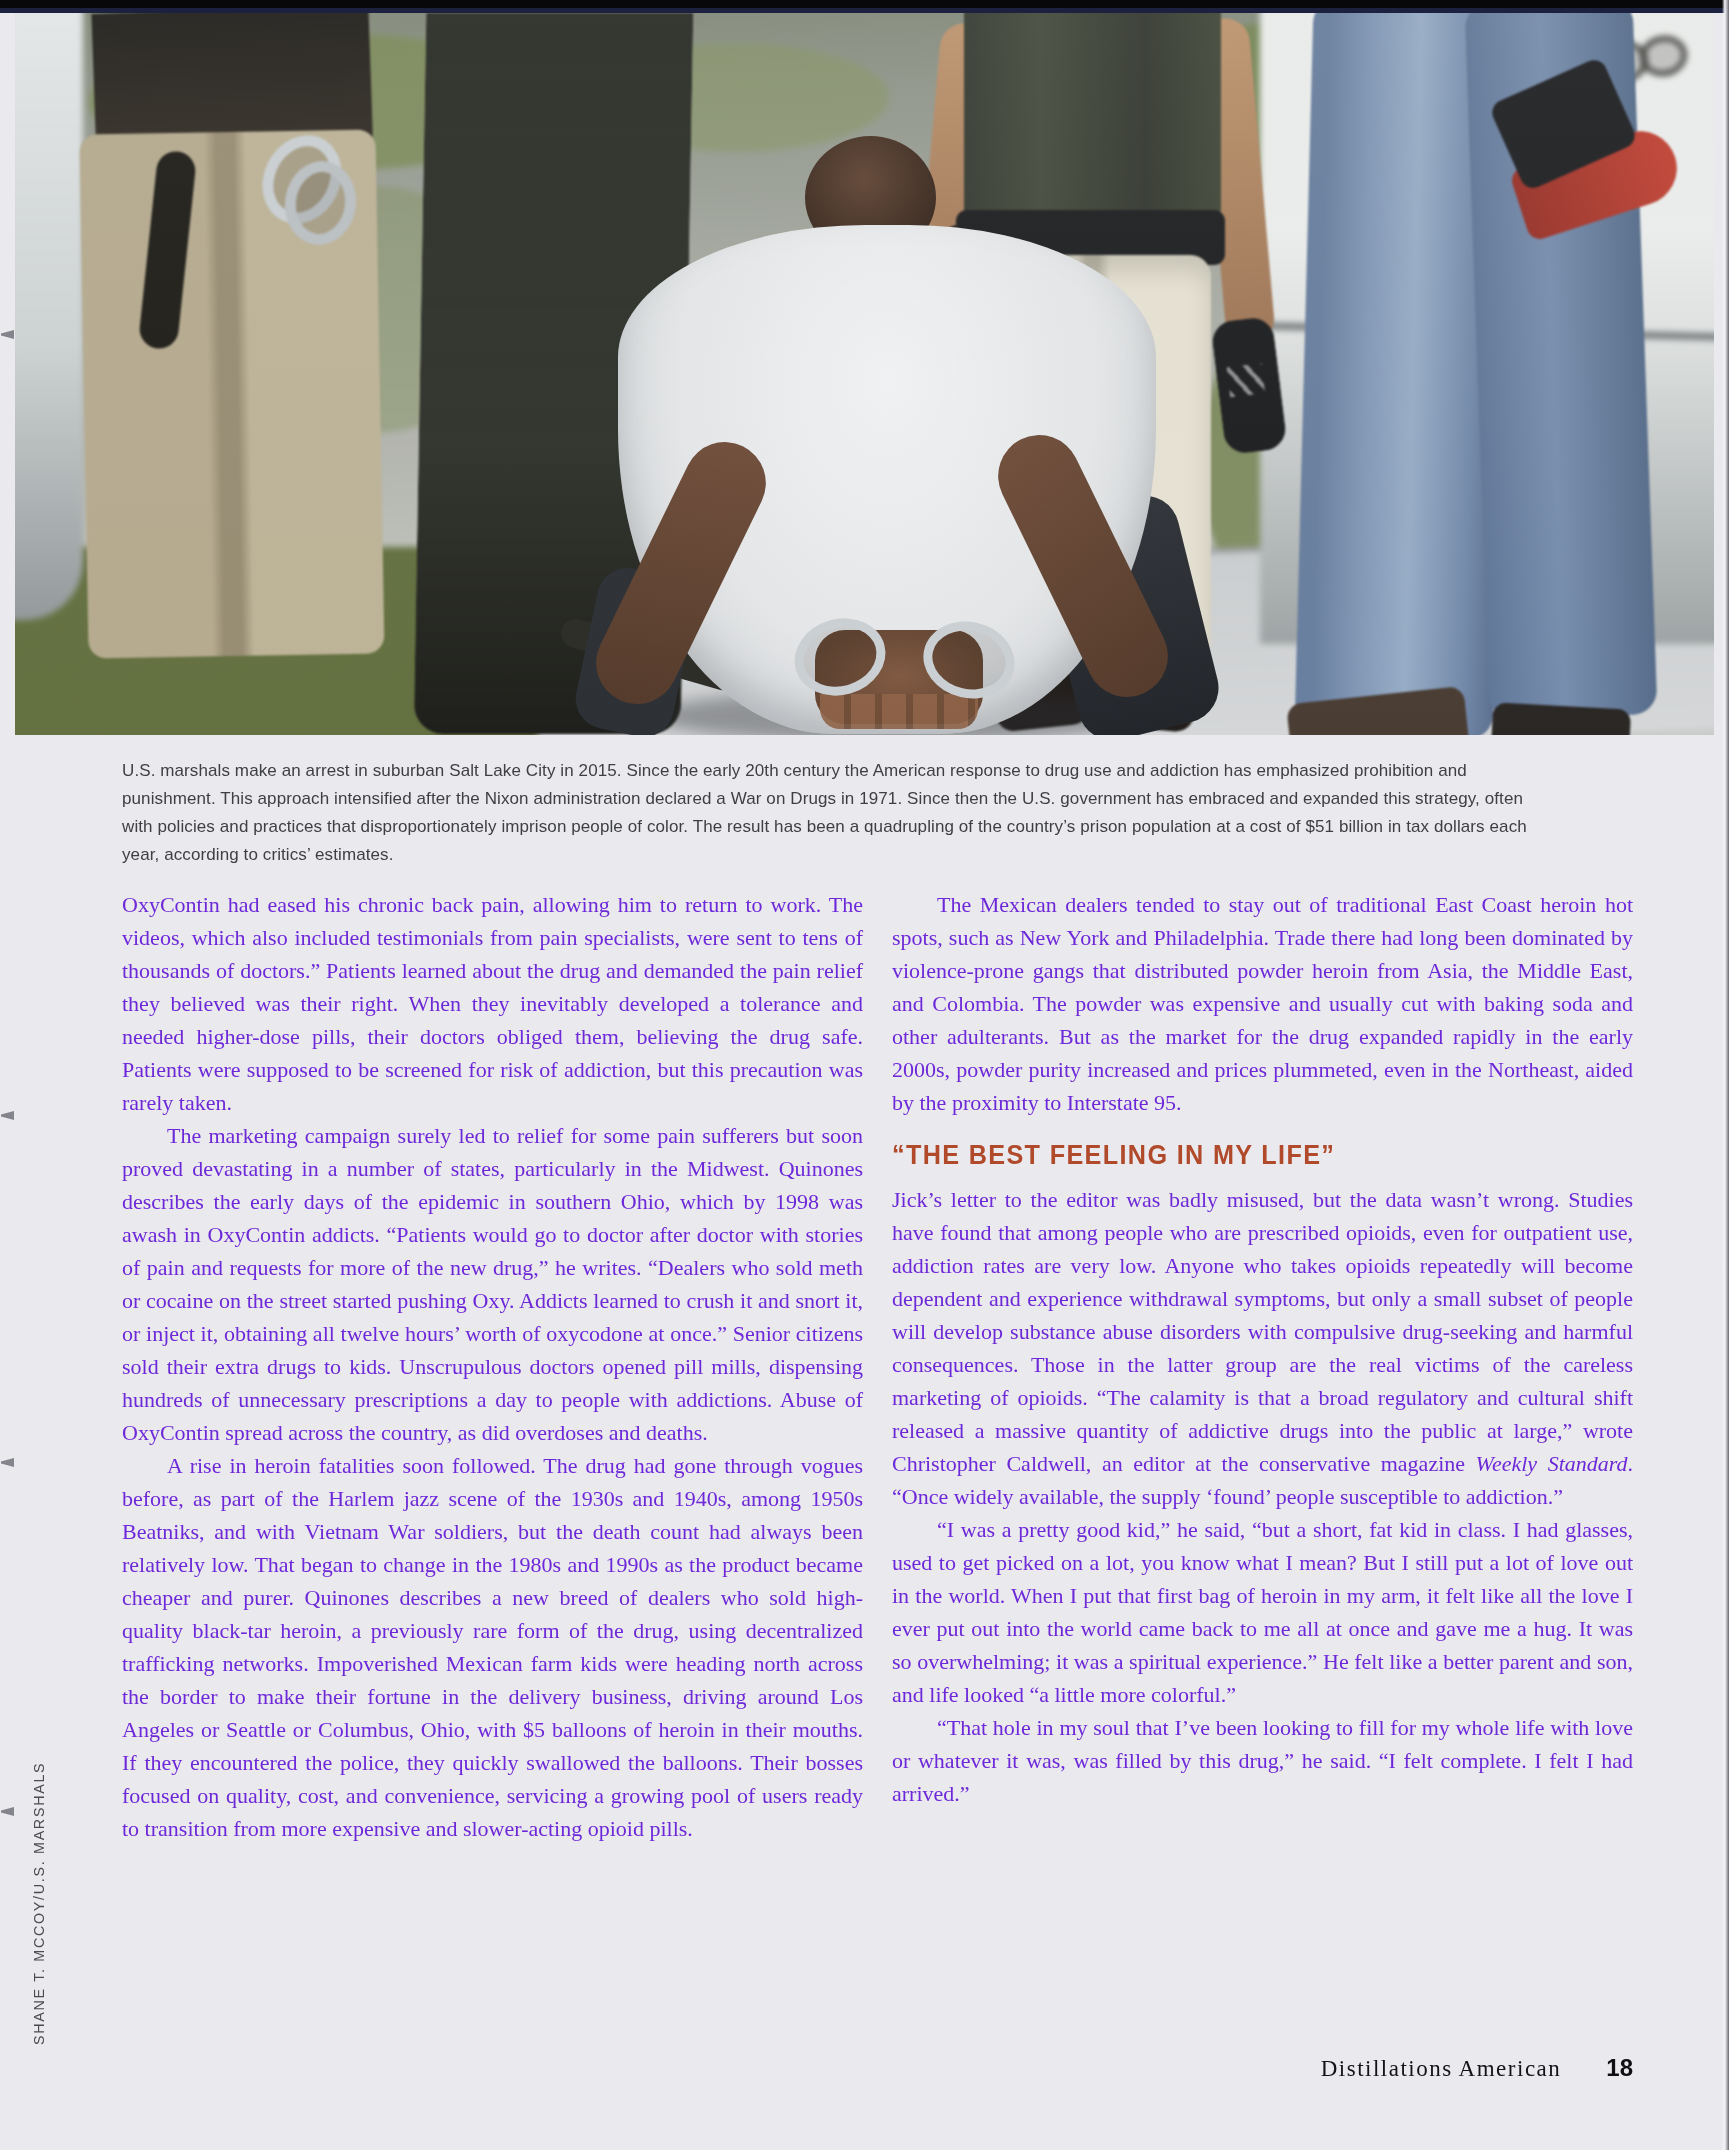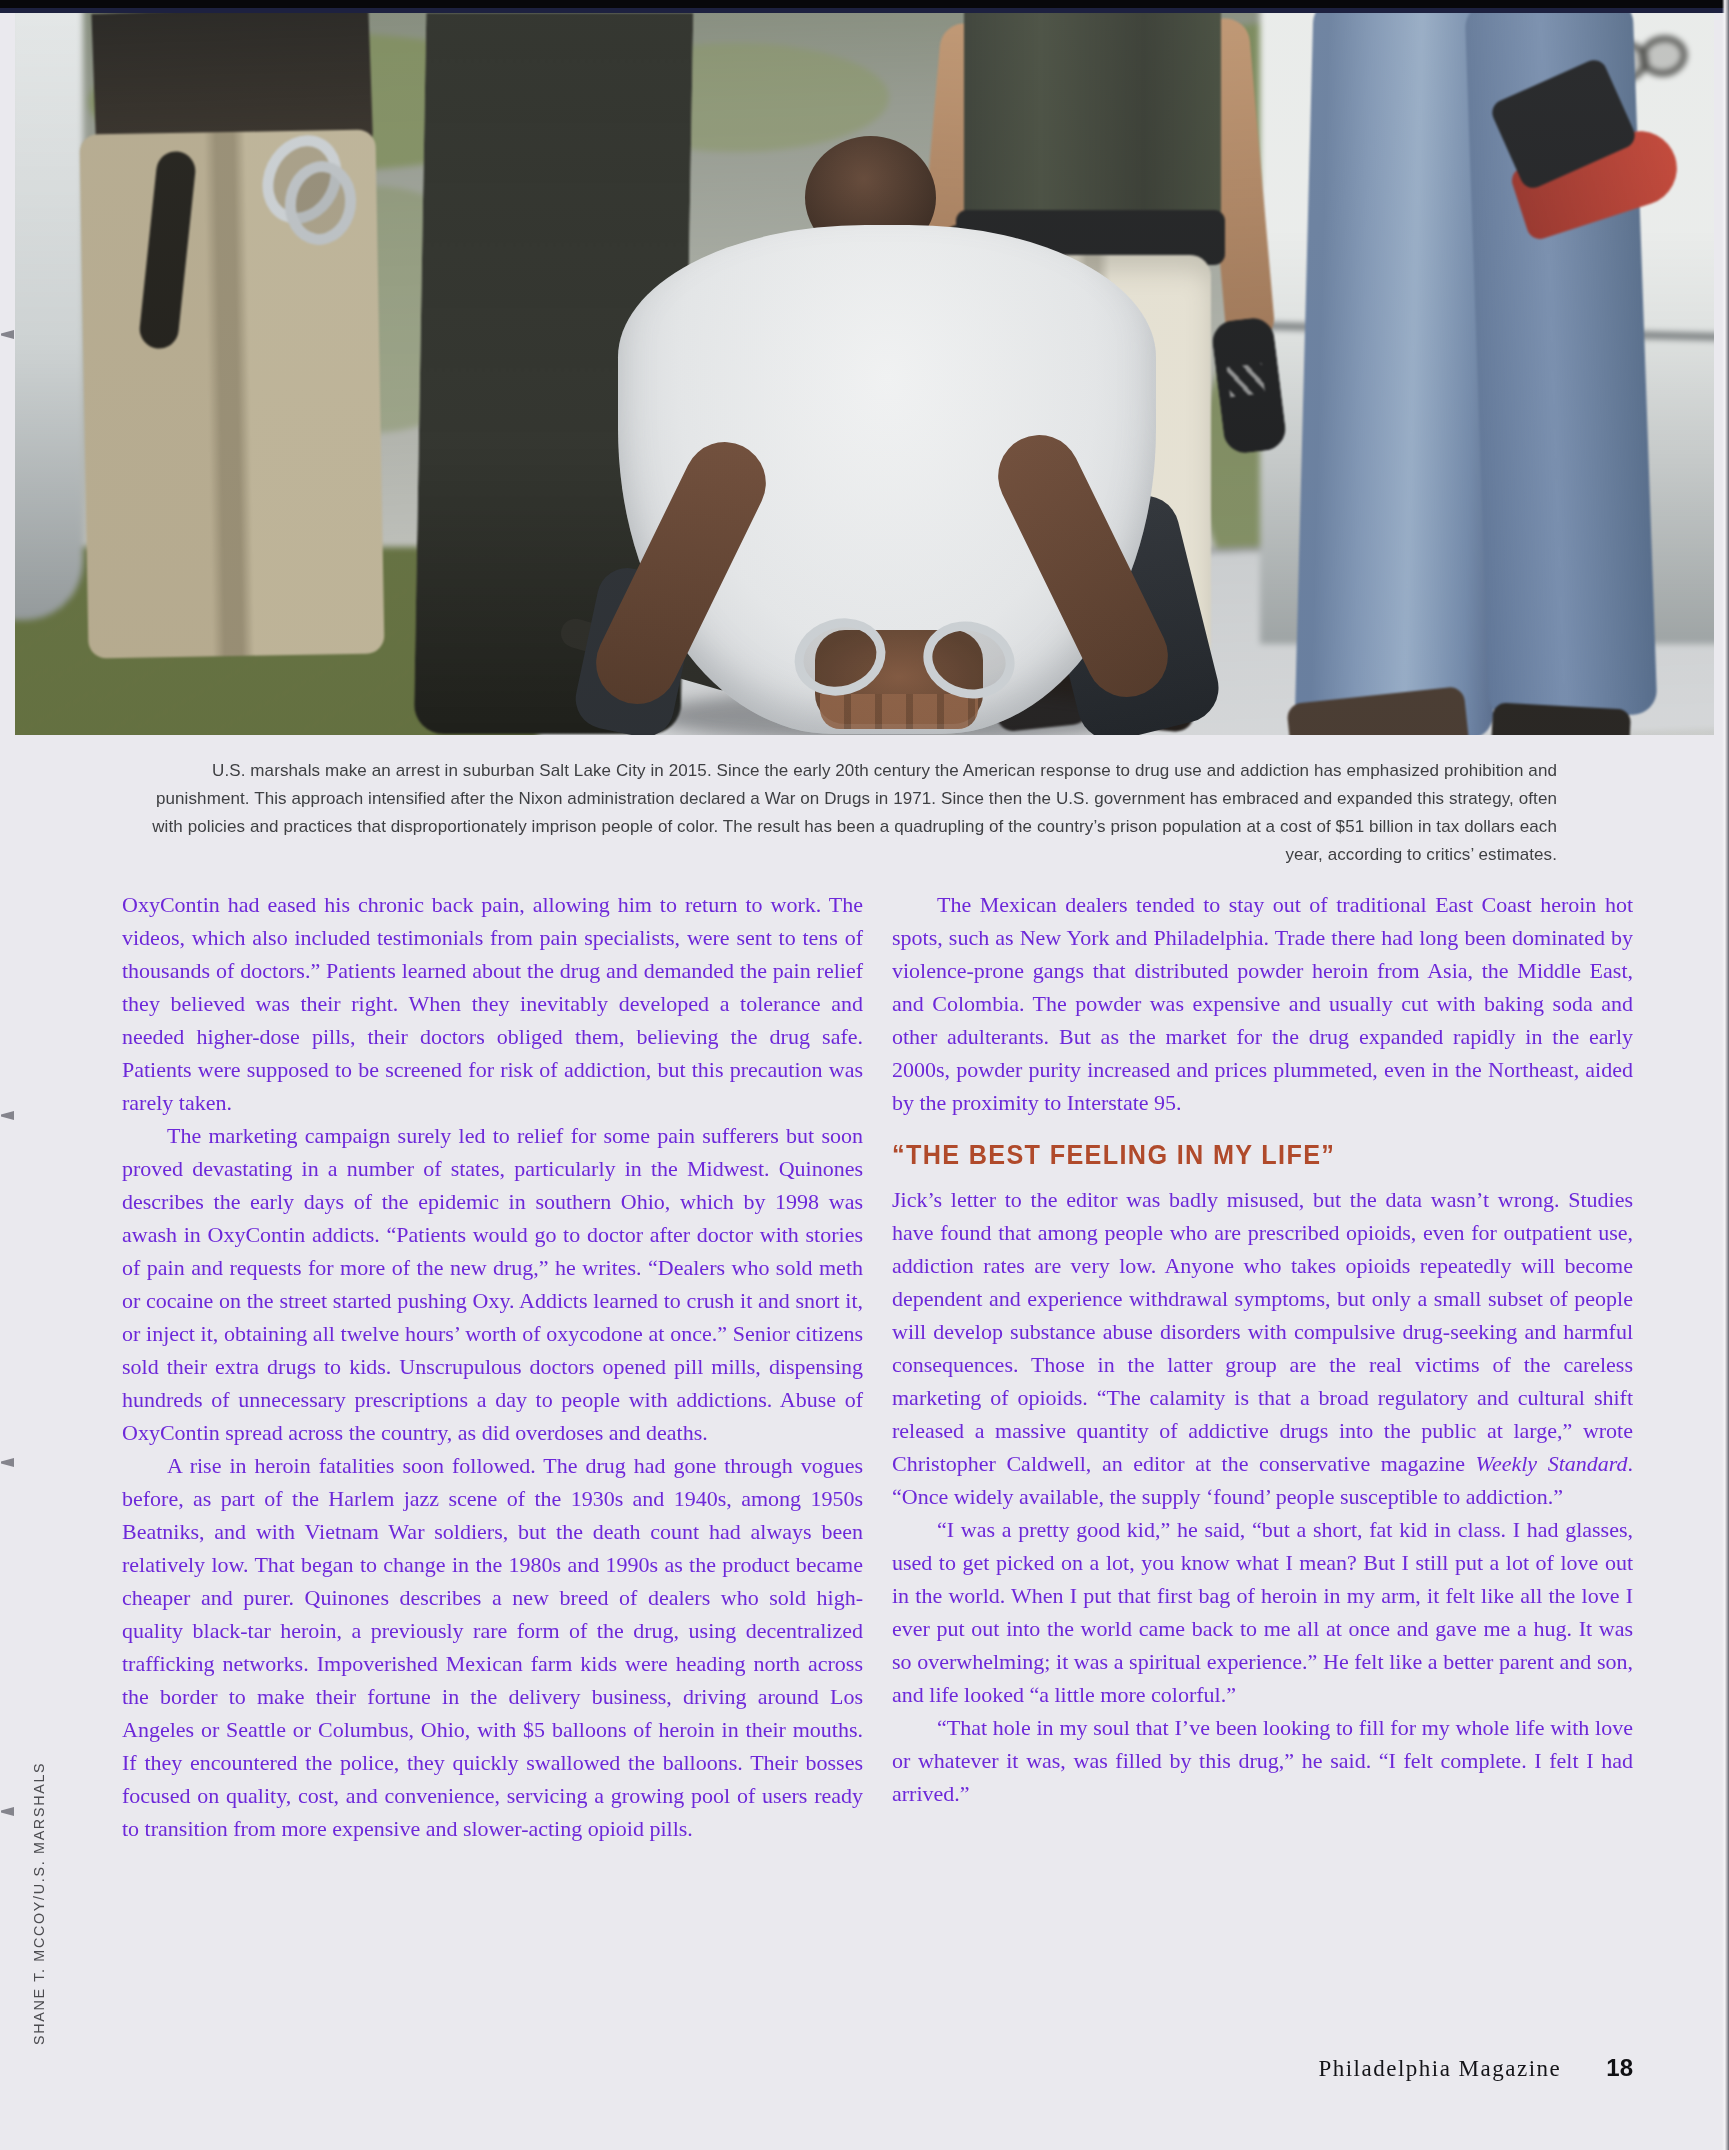--- a/index.html
+++ b/index.html
@@ -106,21 +106,21 @@
   .jm-holster{position:absolute;left:212px;top:132px;width:163px;height:74px;border-radius:15px 42px 42px 15px;
               background:linear-gradient(90deg,#93281f,#c03a2b);transform:rotate(-18deg);}
   .jm-bootL{position:absolute;left:-15px;top:682px;width:178px;height:64px;background:#42342a;border-radius:15px;transform:rotate(-6deg);}
   .jm-bootR{position:absolute;left:188px;top:693px;width:138px;height:49px;background:#201d1a;border-radius:13px;transform:rotate(3deg);}
   .photo-grain{position:absolute;inset:0;pointer-events:none;
                background-image:radial-gradient(rgba(125,122,88,.10) 0.5px,rgba(0,0,0,0) 0.5px);background-size:3.5px 3.5px;}
   .photo-haze{position:absolute;inset:0;pointer-events:none;background:linear-gradient(180deg,rgba(214,218,212,.12),rgba(232,234,230,.05));}
   
   .photo-caption{position:absolute;left:122px;top:757px;width:1435px;
                  font-family:"Liberation Sans", sans-serif;font-size:17px;line-height:28px;
-                 color:#3e3f42;letter-spacing:0.1px;text-align:right;}
+                 color:#3e3f42;letter-spacing:0.1px;}
   
   .columns{position:absolute;left:122px;top:888px;width:1511px;display:flex;gap:29px;}
   .column{width:741px;}
   .body-para{margin:0;text-align:justify;font-size:22px;line-height:33px;color:#6d28d9;
              font-family:"Liberation Serif", serif;}
   .body-para.indent{text-indent:45px;}
   .body-para em{}
   .section-heading{margin:20px 0 12px;font-family:"Liberation Sans", sans-serif;font-weight:700;
                    font-size:28px;letter-spacing:1.5px;transform:scaleX(.9);transform-origin:left center;
                    white-space:nowrap;}
@@ -230,18 +230,18 @@
         <h2 class="section-heading" style="color: rgb(176, 74, 43);">“THE BEST FEELING IN MY LIFE”</h2>
         <p class="body-para"><span>Jick’s letter to the editor was badly misused, but the data wasn’t wrong. Studies have found that among people who are prescribed opioids, even for outpatient use, addiction rates are very low. Anyone who takes opioids repeatedly will become dependent and experience withdrawal symptoms, but only a small subset of people will develop substance abuse disorders with compulsive drug-seeking and harmful consequences. Those in the latter group are the real victims of the careless marketing of opioids. “The calamity is that a broad regulatory and cultural shift released a massive quantity of addictive drugs into the public at large,” wrote Christopher Caldwell, an editor at the conservative magazine </span><em>Weekly Standard</em><span>. “Once widely available, the supply ‘found’ people susceptible to addiction.”</span></p>
         <p class="body-para indent"><span>“I was a pretty good kid,” he said, “but a short, fat kid in class. I had glasses, used to get picked on a lot, you know what I mean? But I still put a lot of love out in the world. When I put that first bag of heroin in my arm, it felt like all the love I ever put out into the world came back to me all at once and gave me a hug. It was so overwhelming; it was a spiritual experience.” He felt like a better parent and son, and life looked “a little more colorful.”</span></p>
         <p class="body-para indent"><span>“That hole in my soul that I’ve been looking to fill for my whole life with love or whatever it was, was filled by this drug,” he said. “I felt complete. I felt I had arrived.”</span></p>
       </div>
   </div>
 
   <div class="photo-credit">SHANE T. MCCOY/U.S. MARSHALS</div>
 
   <div class="footer">
-    <span class="footer-magazine">Philadelphia Magazine</span>
+    <span class="footer-magazine">Distillations American</span>
     <span class="footer-page">18</span>
   </div>
 
 </div>
 
 
 </body></html>

